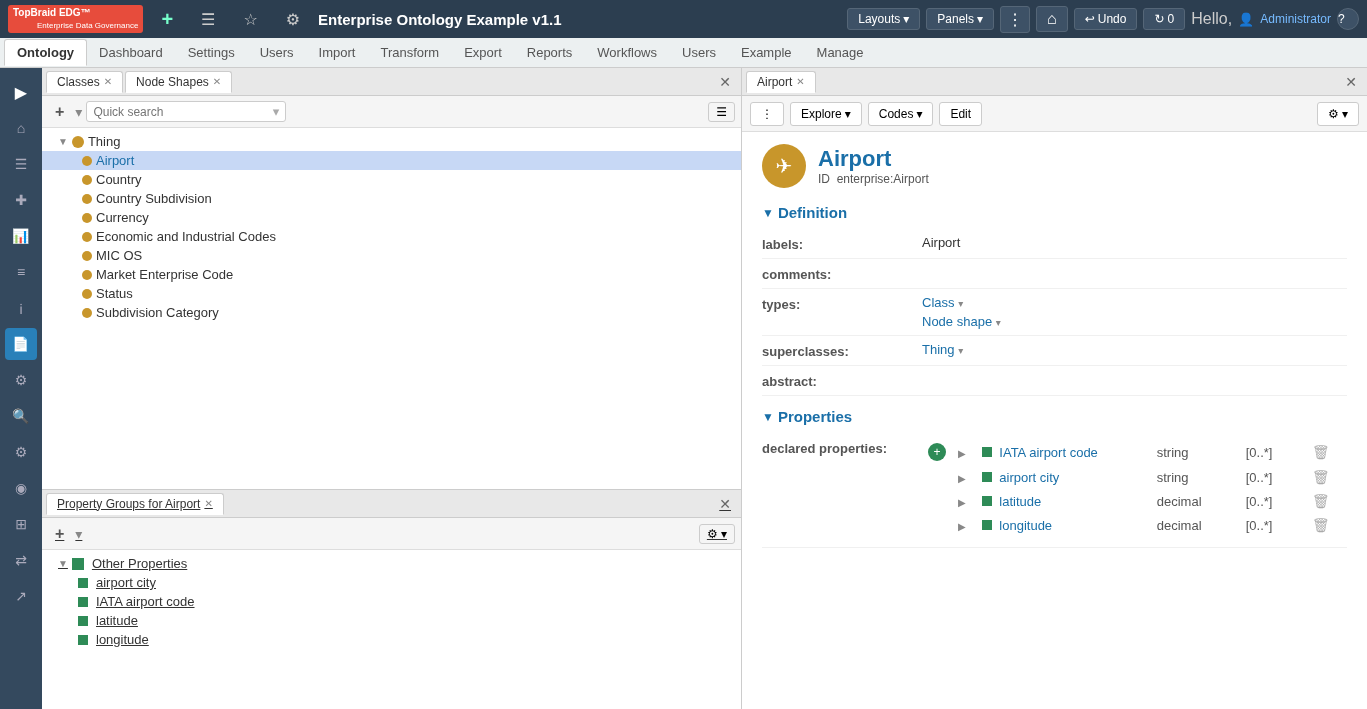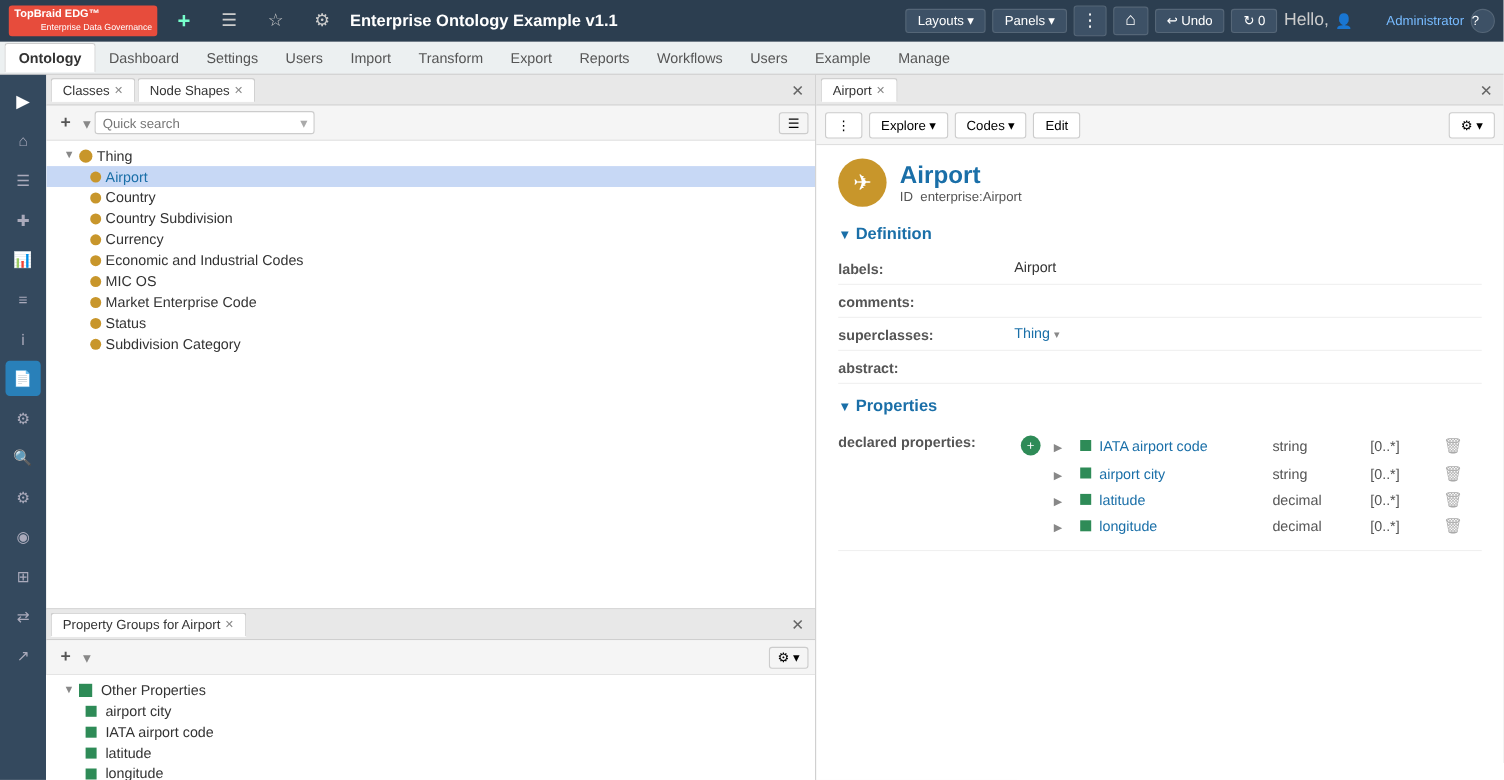--- a/index.html
+++ b/index.html
@@ -170,24 +170,25 @@
       font-size: 13px;
     }
     .tree-item.selected { background: #c7d8f5; }
     .tree-item .indent { display: inline-block; }
     .tree-dot-gold { width: 12px; height: 12px; border-radius: 50%; background: #c8962b; display: inline-block; flex-shrink: 0; }
     .tree-dot-gold-sm { width: 10px; height: 10px; border-radius: 50%; background: #c8962b; display: inline-block; flex-shrink: 0; }
     .collapse-arrow { color: #888; font-size: 10px; cursor: pointer; }
 
     
     #prop-groups-panel {
-      height: 156px;
+      height: 220px;
       border-top: 1px solid #ccc;
       display: flex;
       flex-direction: column;
+      text-decoration: underline;
     }
 
     
     #right-panel {
       flex: 1;
       display: flex;
       flex-direction: column;
       overflow: hidden;
     }
 
@@ -332,21 +333,21 @@
     <button>
       ↩ <span>Undo</span>
     </button>
     <button>
       ↻ <span>0</span>
     </button>
     <span style="color:#ccc; font-size:16px;">
       <span>Hello,</span>
     </span>
     <span style="color:#ccc;">👤</span>
-    <span style="color:#7bf; font-size:12px; cursor:pointer;margin-left:24px;">Administrator</span>
+    <span style="color:#7bf; font-size:12px; cursor:pointer;">Administrator</span>
     <button style="border-radius:50%; width:22px; height:22px; font-size:12px; padding:0;">?</button>
   </div>
 </div>
 
 <div id="navtabs">
   <div class="nav-tab active">Ontology</div>
   <div class="nav-tab">Dashboard</div>
   <div class="nav-tab">Settings</div>
   <div class="nav-tab">Users</div>
   <div class="nav-tab">Import</div>
@@ -550,20 +551,37 @@
             <div class="property-row">
               <div class="property-label">labels:</div>
               <div class="property-value">Airport</div>
             </div>
 
             <div class="property-row">
               <div class="property-label">comments:</div>
               <div class="property-value"></div>
             </div>
 
+            <div class="property-row">
+              <div class="property-label">types:</div>
+              <div class="property-value">
+                <div style="margin-bottom:4px;">
+                  <a class="property-link">
+                    <span>Class</span>
+                  </a>
+                  <span class="dropdown-arrow"> ▾</span>
+                </div>
+                <div>
+                  <a class="property-link">
+                    <span>Node shape</span>
+                  </a>
+                  <span class="dropdown-arrow"> ▾</span>
+                </div>
+              </div>
+            </div>
 
             <div class="property-row">
               <div class="property-label">superclasses:</div>
               <div class="property-value">
                 <a class="property-link">
                   <span>Thing</span>
                 </a>
                 <span class="dropdown-arrow"> ▾</span>
               </div>
             </div>

